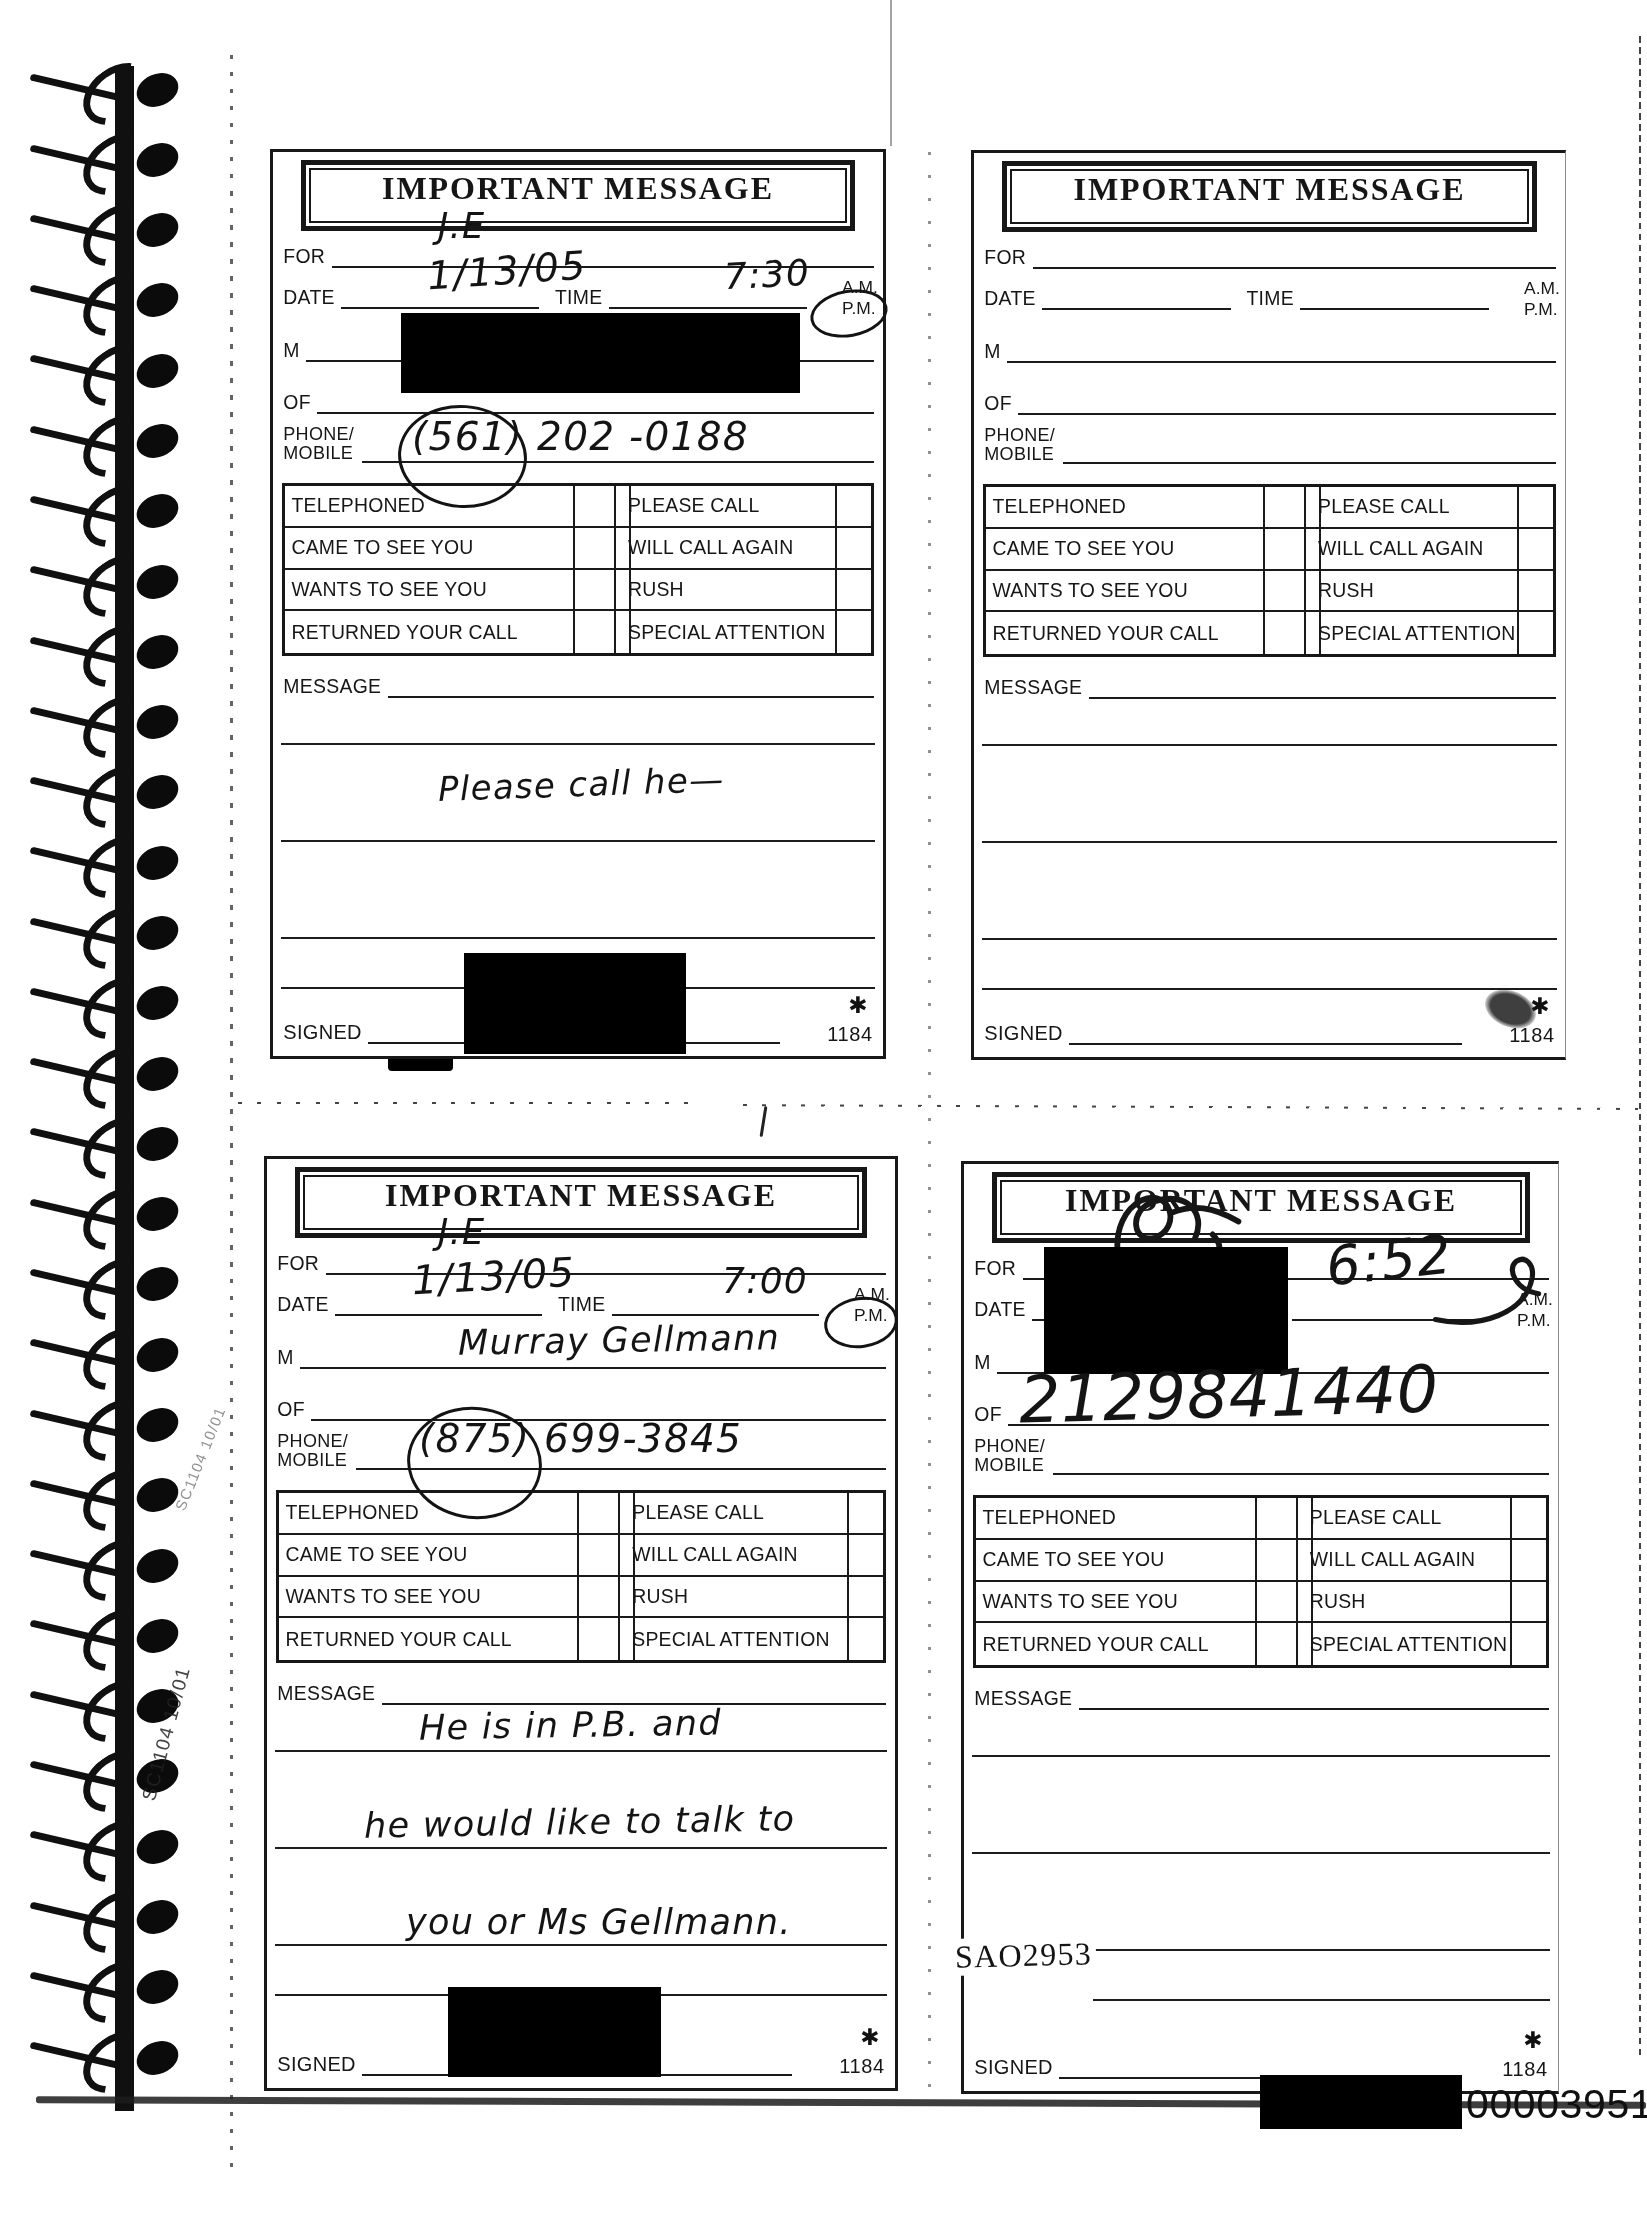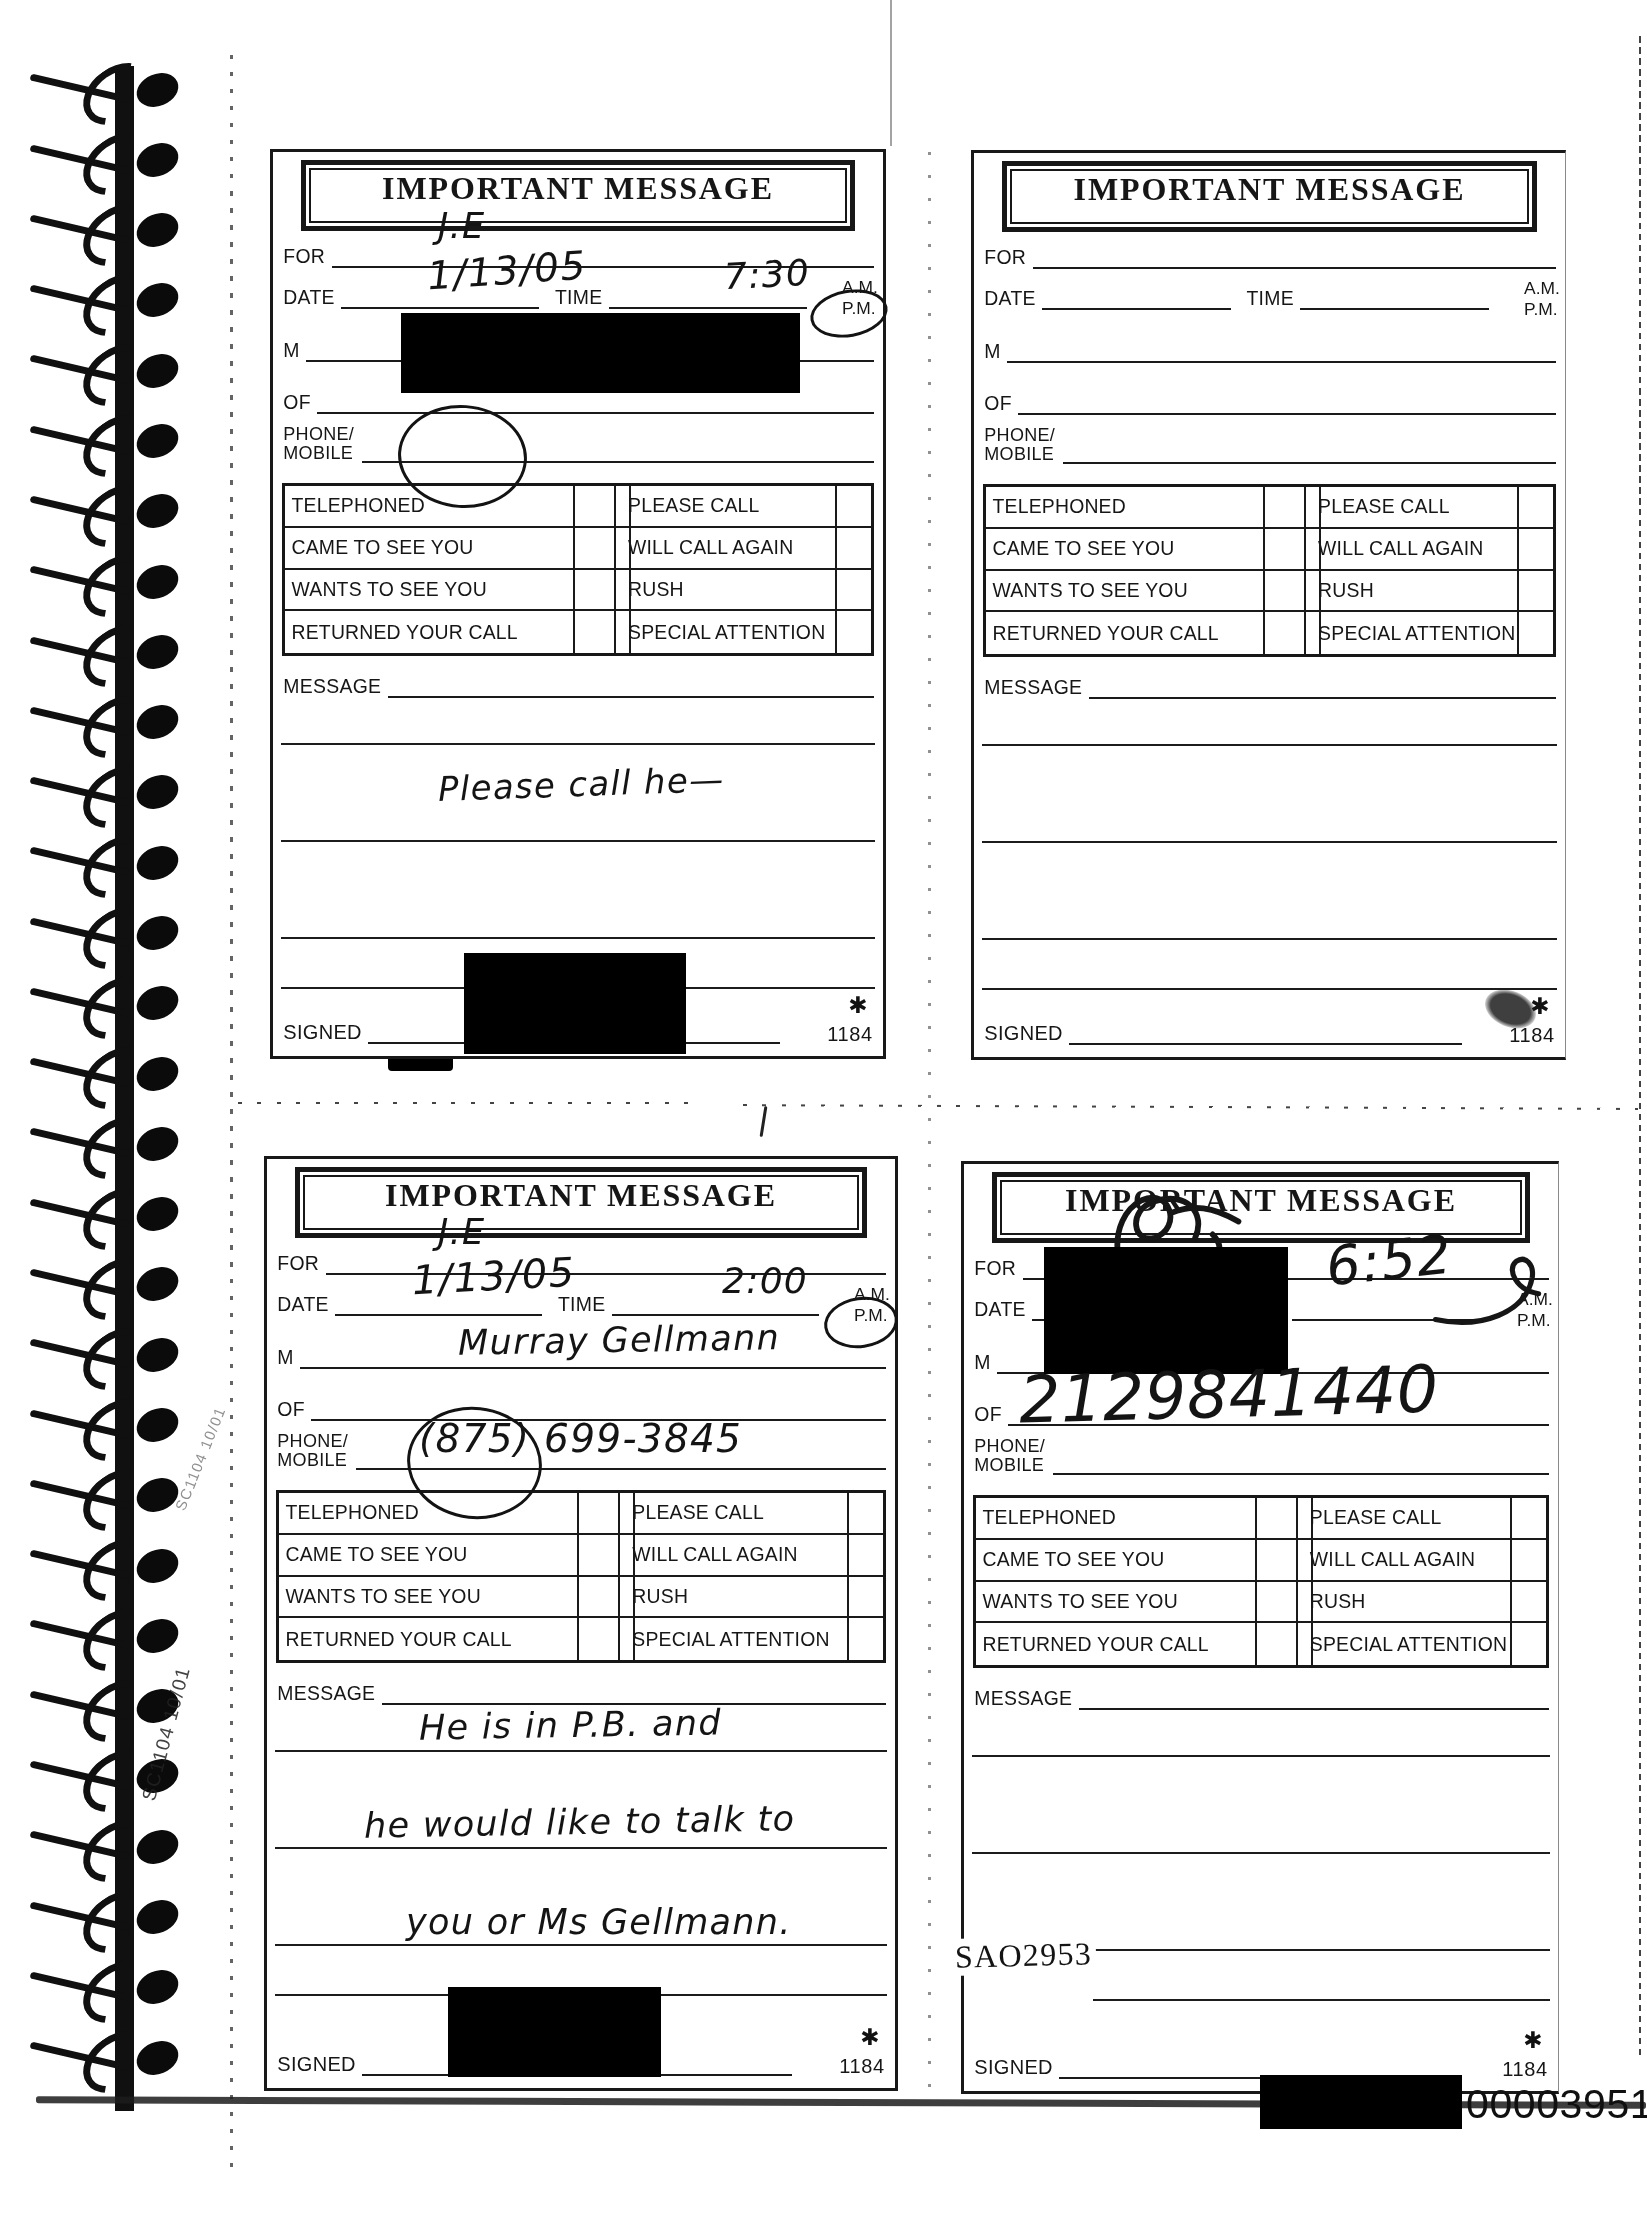--- a/index.html
+++ b/index.html
@@ -255,20 +255,21 @@
         <span class="lbl">SIGNED</span>
         <span class="seg"></span>
       </div>
     <span class="logo">✱</span>
     <span class="formnum">1184</span>
 
     <span class="hw" style="left:165px;top:54px;font-size:35px">J.E</span>
     <span class="hw" style="left:154px;top:96px;font-size:39px;transform:rotate(-4deg)">1/13/05</span>
     <span class="hw" style="left:451px;top:102px;font-size:36px;transform:rotate(-3deg)">7:30</span>
     <div class="circ" style="right:-5.2px;top:138px;width:72px;height:41px;transform:rotate(-10deg)"></div>
+    <span class="hw" style="left:139px;top:262px;font-size:39px">(561) 202 -0188</span>
     <div class="circ" style="left:125px;top:253px;width:123px;height:97px;transform:rotate(4deg)"></div>
     <span class="hw" style="left:165px;top:612px;font-size:34px;transform:rotate(-2deg)">Please call he—</span>
     <div class="redact" style="left:128px;top:161px;width:399px;height:80px"></div>
     <div class="redact" style="left:191px;top:801px;width:222px;height:101px"></div>
   </section>
 
   <section class="slip faint-right" style="left:971px;top:150px;width:591px;height:904px">
     <div class="titlebox">
         <div class="titlein">
           <span class="titletext">IMPORTANT MESSAGE</span>
@@ -403,21 +404,21 @@
     <div class="mline" style="top:835px"></div>
     <div class="row r-signed">
         <span class="lbl">SIGNED</span>
         <span class="seg"></span>
       </div>
     <span class="logo">✱</span>
     <span class="formnum">1184</span>
 
     <span class="hw" style="left:171px;top:53px;font-size:35px">J.E</span>
     <span class="hw" style="left:145px;top:94px;font-size:40px;transform:rotate(-3deg)">1/13/05</span>
-    <span class="hw" style="left:455px;top:101px;font-size:36px">2:00</span>
+    <span class="hw" style="left:455px;top:101px;font-size:36px">7:00</span>
     <div class="circ" style="right:-2.6px;top:138px;width:68px;height:45px;transform:rotate(-8deg)"></div>
     <span class="hw" style="left:191px;top:161px;font-size:35px;transform:rotate(-1deg)">Murray Gellmann</span>
     <span class="hw" style="left:152px;top:257px;font-size:39px">(875) 699-3845</span>
     <div class="circ" style="left:140px;top:248px;width:129px;height:106px;transform:rotate(6deg)"></div>
     <span class="hw" style="left:152px;top:546px;font-size:35px;transform:rotate(-1deg)">He is in P.B. and</span>
     <span class="hw" style="left:97px;top:643px;font-size:35px;transform:rotate(-1deg)">he would like to talk to</span>
     <span class="hw" style="left:139px;top:743px;font-size:35px">you or Ms Gellmann.</span>
     <div class="redact" style="left:181px;top:828px;width:213px;height:90px"></div>
   </section>
 

